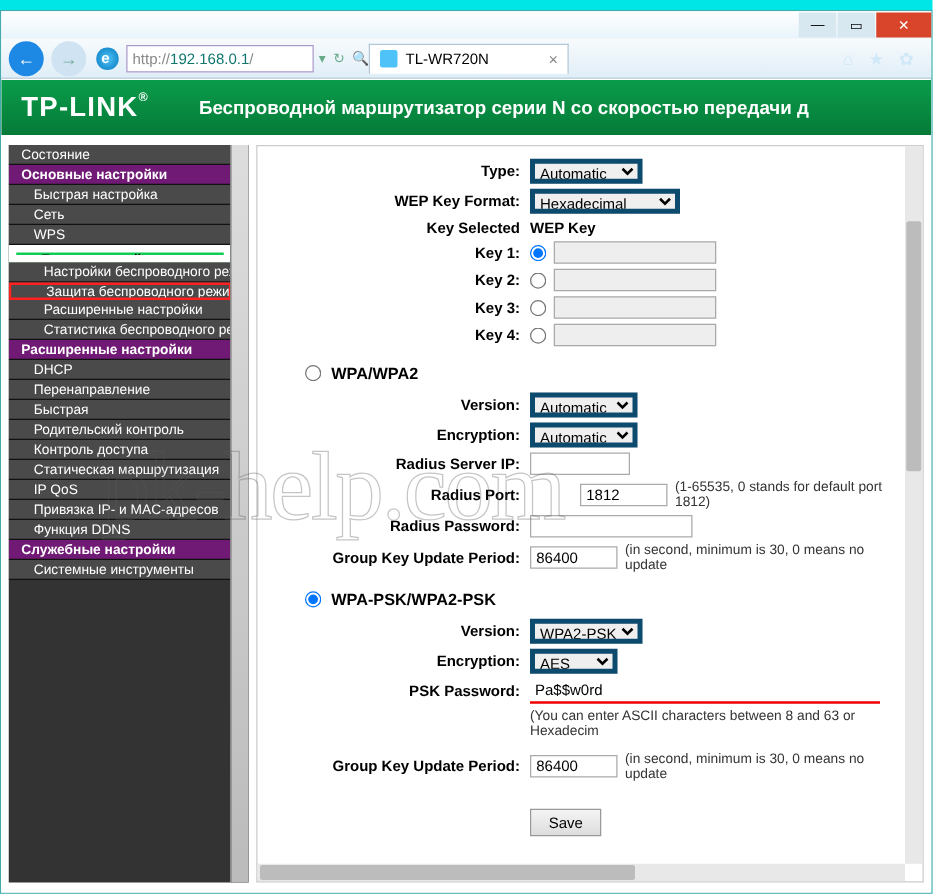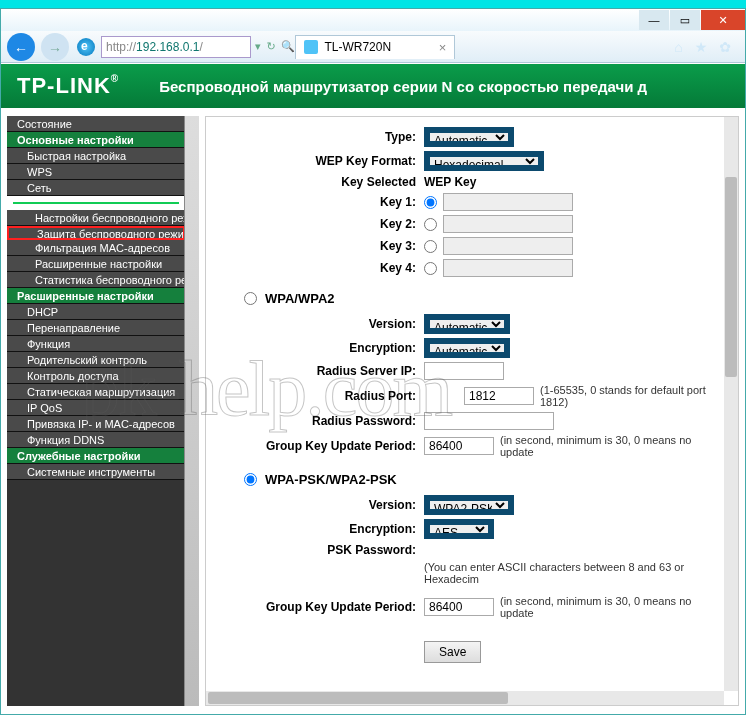--- a/index.html
+++ b/index.html
@@ -32,36 +32,36 @@
   .logo { font-family: Arial Black, Arial; font-weight: 900; font-size: 22px; letter-spacing: 1px; }
   .logo-r { font-size: 10px; vertical-align: top; }
   .banner-title { margin-left: 40px; font-size: 15px; font-weight: bold; white-space: nowrap; }
 
   .body-area { position: absolute; top: 44px; left: 0; right: 0; bottom: 0; display: flex; background: #fff; padding: 8px 6px; gap: 6px; }
   .sidebar { width: 192px; background: #333; position: relative; overflow: hidden; }
   .sidebar::after { content: ""; position: absolute; right: 0; top: 0; bottom: 0; width: 14px; background: linear-gradient(to bottom, #ddd, #bbb); border-left: 1px solid #888; }
   .sb-thumb { position: absolute; right: 1px; top: 20px; width: 12px; height: 300px; background: #999; border-radius: 2px; }
   .menu { width: 178px; font-size: 11px; color: #fff; }
   .menu .item { height: 16px; line-height: 16px; padding-left: 10px; border-bottom: 1px solid #111; background: #4a4a4a; cursor: pointer; white-space: nowrap; overflow: hidden; }
-  .menu .header { background: #15803d; font-weight: bold; }
+  .menu .header { background: #701a75; font-weight: bold; }
   .menu .sub { padding-left: 20px; }
   .menu .hl-green { border: 6px solid #ffffff; background: #11cc55 !important; height: 14px; line-height: 12px; color: #000; font-weight: bold; }
   .menu .hl-dark { border: 2px solid #ff2020; height: 14px; line-height: 12px; }
 
   .content { flex: 1; position: relative; border: 1px solid #ccc; overflow: hidden; background: #fff; }
   .content-inner { position: absolute; left: 0; right: 14px; top: 0; bottom: 14px; overflow: hidden; padding: 10px 8px; font-size: 12px; }
   .content .vscroll { position: absolute; right: 0; top: 0; bottom: 14px; width: 14px; background: #e8e8e8; }
   .content .vthumb { position: absolute; right: 1px; top: 60px; width: 12px; height: 200px; background: #bcbcbc; border-radius: 2px; }
   .content .hscroll { position: absolute; left: 0; right: 14px; bottom: 0; height: 14px; background: #e8e8e8; }
   .content .hthumb { position: absolute; left: 2px; bottom: 1px; height: 12px; width: 300px; background: #bcbcbc; border-radius: 2px; }
 
   .row { display: flex; align-items: center; margin-bottom: 4px; }
   .lbl { width: 210px; text-align: right; font-weight: bold; padding-right: 8px; font-size: 12px; }
   .val { flex: 1; display: flex; align-items: center; gap: 6px; }
-  select { font-size: 12px; border: 6px solid #0c4a6e; height: 20px; }
+  select { font-size: 12px; border: 4px solid #0c4a6e; height: 20px; }
   input[type=text], input[type=password] { border: 1px solid #aaa; background: #eee; height: 18px; padding: 0 4px; font-size: 12px; }
   input.white { background: #fff; }
   .note { font-size: 11px; color: #333; }
   .section { margin-top: 14px; }
   .sec-head { display: flex; align-items: center; font-weight: bold; font-size: 13px; margin-bottom: 8px; padding-left: 30px; gap: 8px; }
   input[type=radio] { width: 13px; height: 13px; }
   .underline-red { border-bottom: 2px solid #e00; display: inline-block; width: 280px; }
   .savebtn { margin-top: 18px; margin-left: 210px; padding: 3px 14px; background: linear-gradient(to bottom,#f4f4f4,#ddd); border: 1px solid #999; font-size: 12px; }
 
   .watermark { position: absolute; top: 280px; left: 80px; font-size: 78px; font-family: "Times New Roman", serif; color: rgba(0,0,0,0); -webkit-text-stroke: 1px rgba(90,90,90,0.35); pointer-events: none; letter-spacing: -2px; z-index: 50; }
@@ -108,32 +108,31 @@
       <span class="logo"><span>TP-LINK</span><span class="logo-r">®</span></span>
       <span class="banner-title">Беспроводной маршрутизатор серии N со скоростью передачи д</span>
     </div>
 
     <div class="body-area">
       <div class="sidebar">
         <div class="menu">
           <div class="item">Состояние</div>
           <div class="item header">Основные настройки</div>
           <div class="item sub">Быстрая настройка</div>
+          <div class="item sub">Сеть</div>
           <div class="item sub">WPS</div>
-          <div class="item sub">Сеть</div>
           <div class="item sub hl-green">Беспроводной режим</div>
           <div class="item sub" style="padding-left:28px">Настройки беспроводного реж</div>
           <div class="item sub hl-dark" style="padding-left:28px">Защита беспроводного режим</div>
-          <div class="item sub" style="padding-left:28px">Фильтрация MAC-адресов</div>
           <div class="item sub" style="padding-left:28px">Расширенные настройки</div>
           <div class="item sub" style="padding-left:28px">Статистика беспроводного ре</div>
           <div class="item header">Расширенные настройки</div>
           <div class="item sub">DHCP</div>
           <div class="item sub">Перенаправление</div>
-          <div class="item sub">Функция</div>
+          <div class="item sub">Быстрая</div>
           <div class="item sub">Родительский контроль</div>
           <div class="item sub">Контроль доступа</div>
           <div class="item sub">Статическая маршрутизация</div>
           <div class="item sub">IP QoS</div>
           <div class="item sub">Привязка IP- и MAC-адресов</div>
           <div class="item sub">Функция DDNS</div>
           <div class="item header">Служебные настройки</div>
           <div class="item sub">Системные инструменты</div>
         </div>
         <div class="sb-thumb"></div>
@@ -246,20 +245,23 @@
                 </div>
               </div>
             <div class="row">
                 <div class="lbl">Encryption:</div>
               <div class="val">
                   <select style="width:70px"><option>AES</option></select>
                 </div>
               </div>
             <div class="row">
                 <div class="lbl">PSK Password:</div>
+              <div class="val">
+                  <span class="underline-red"><input type="text" class="white" style="width: 280px; border: none; background: transparent;" value="Pa$$w0rd"></span>
+                </div>
               </div>
             <div class="row">
                 <div class="lbl"></div>
               <div class="val">
                   <span class="note">(You can enter ASCII characters between 8 and 63 or Hexadecim</span>
                 </div>
               </div>
             <div class="row" style="margin-top:10px">
                 <div class="lbl">Group Key Update Period:</div>
               <div class="val">

